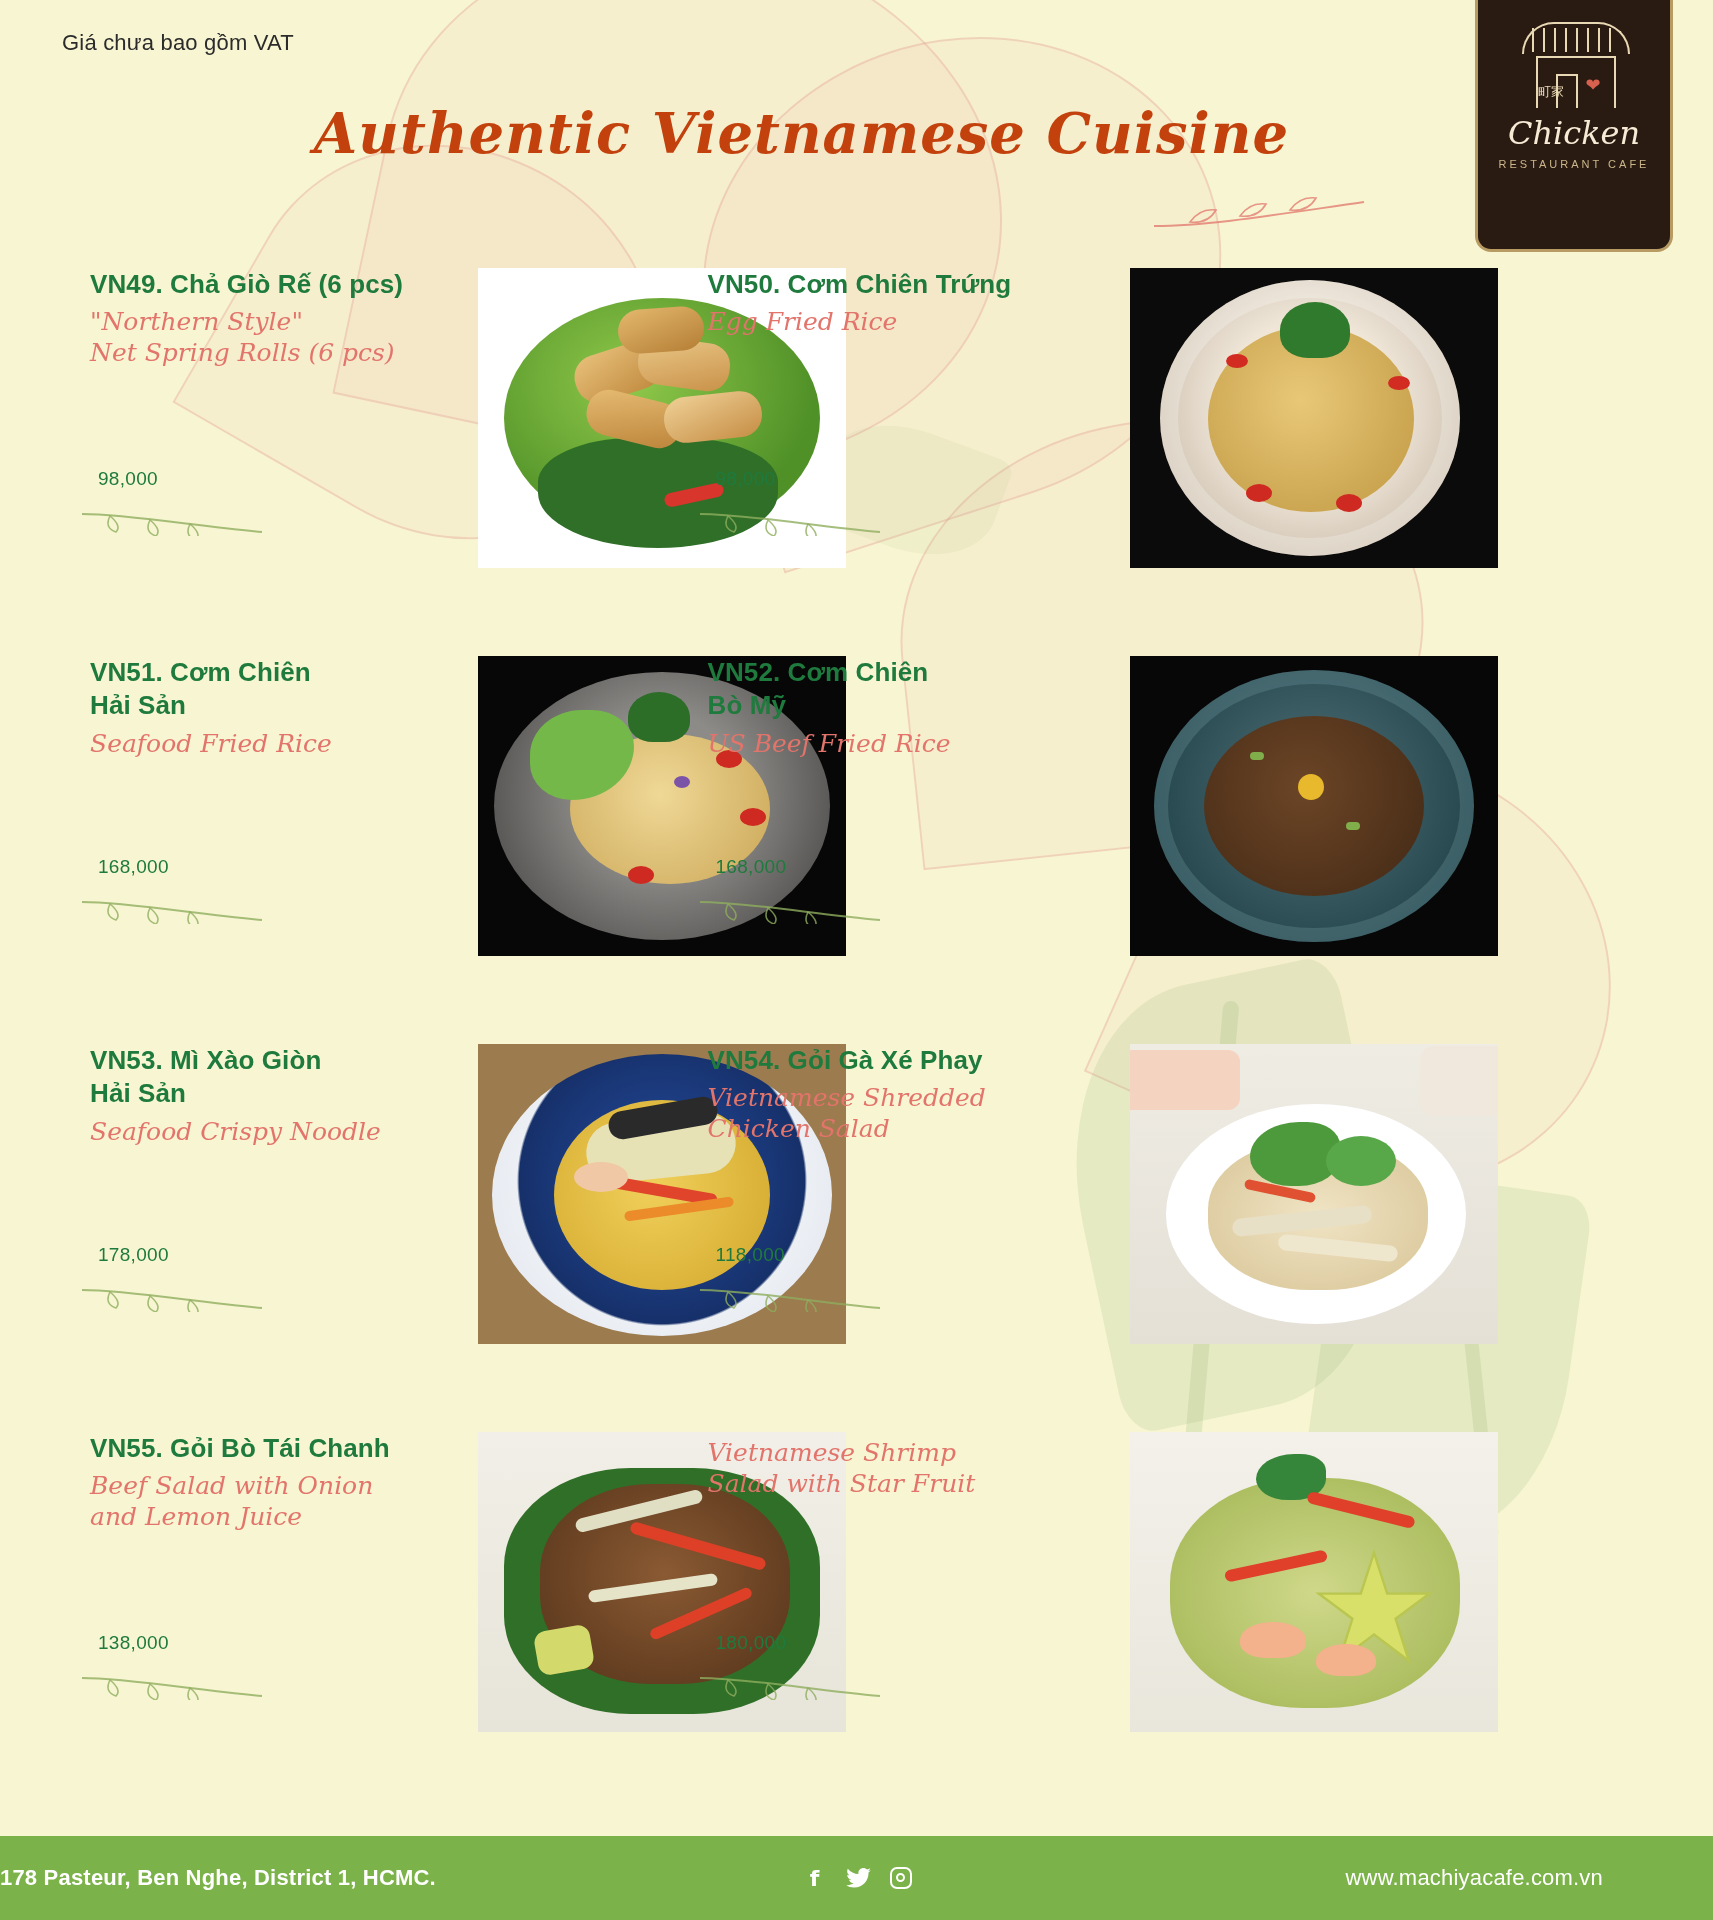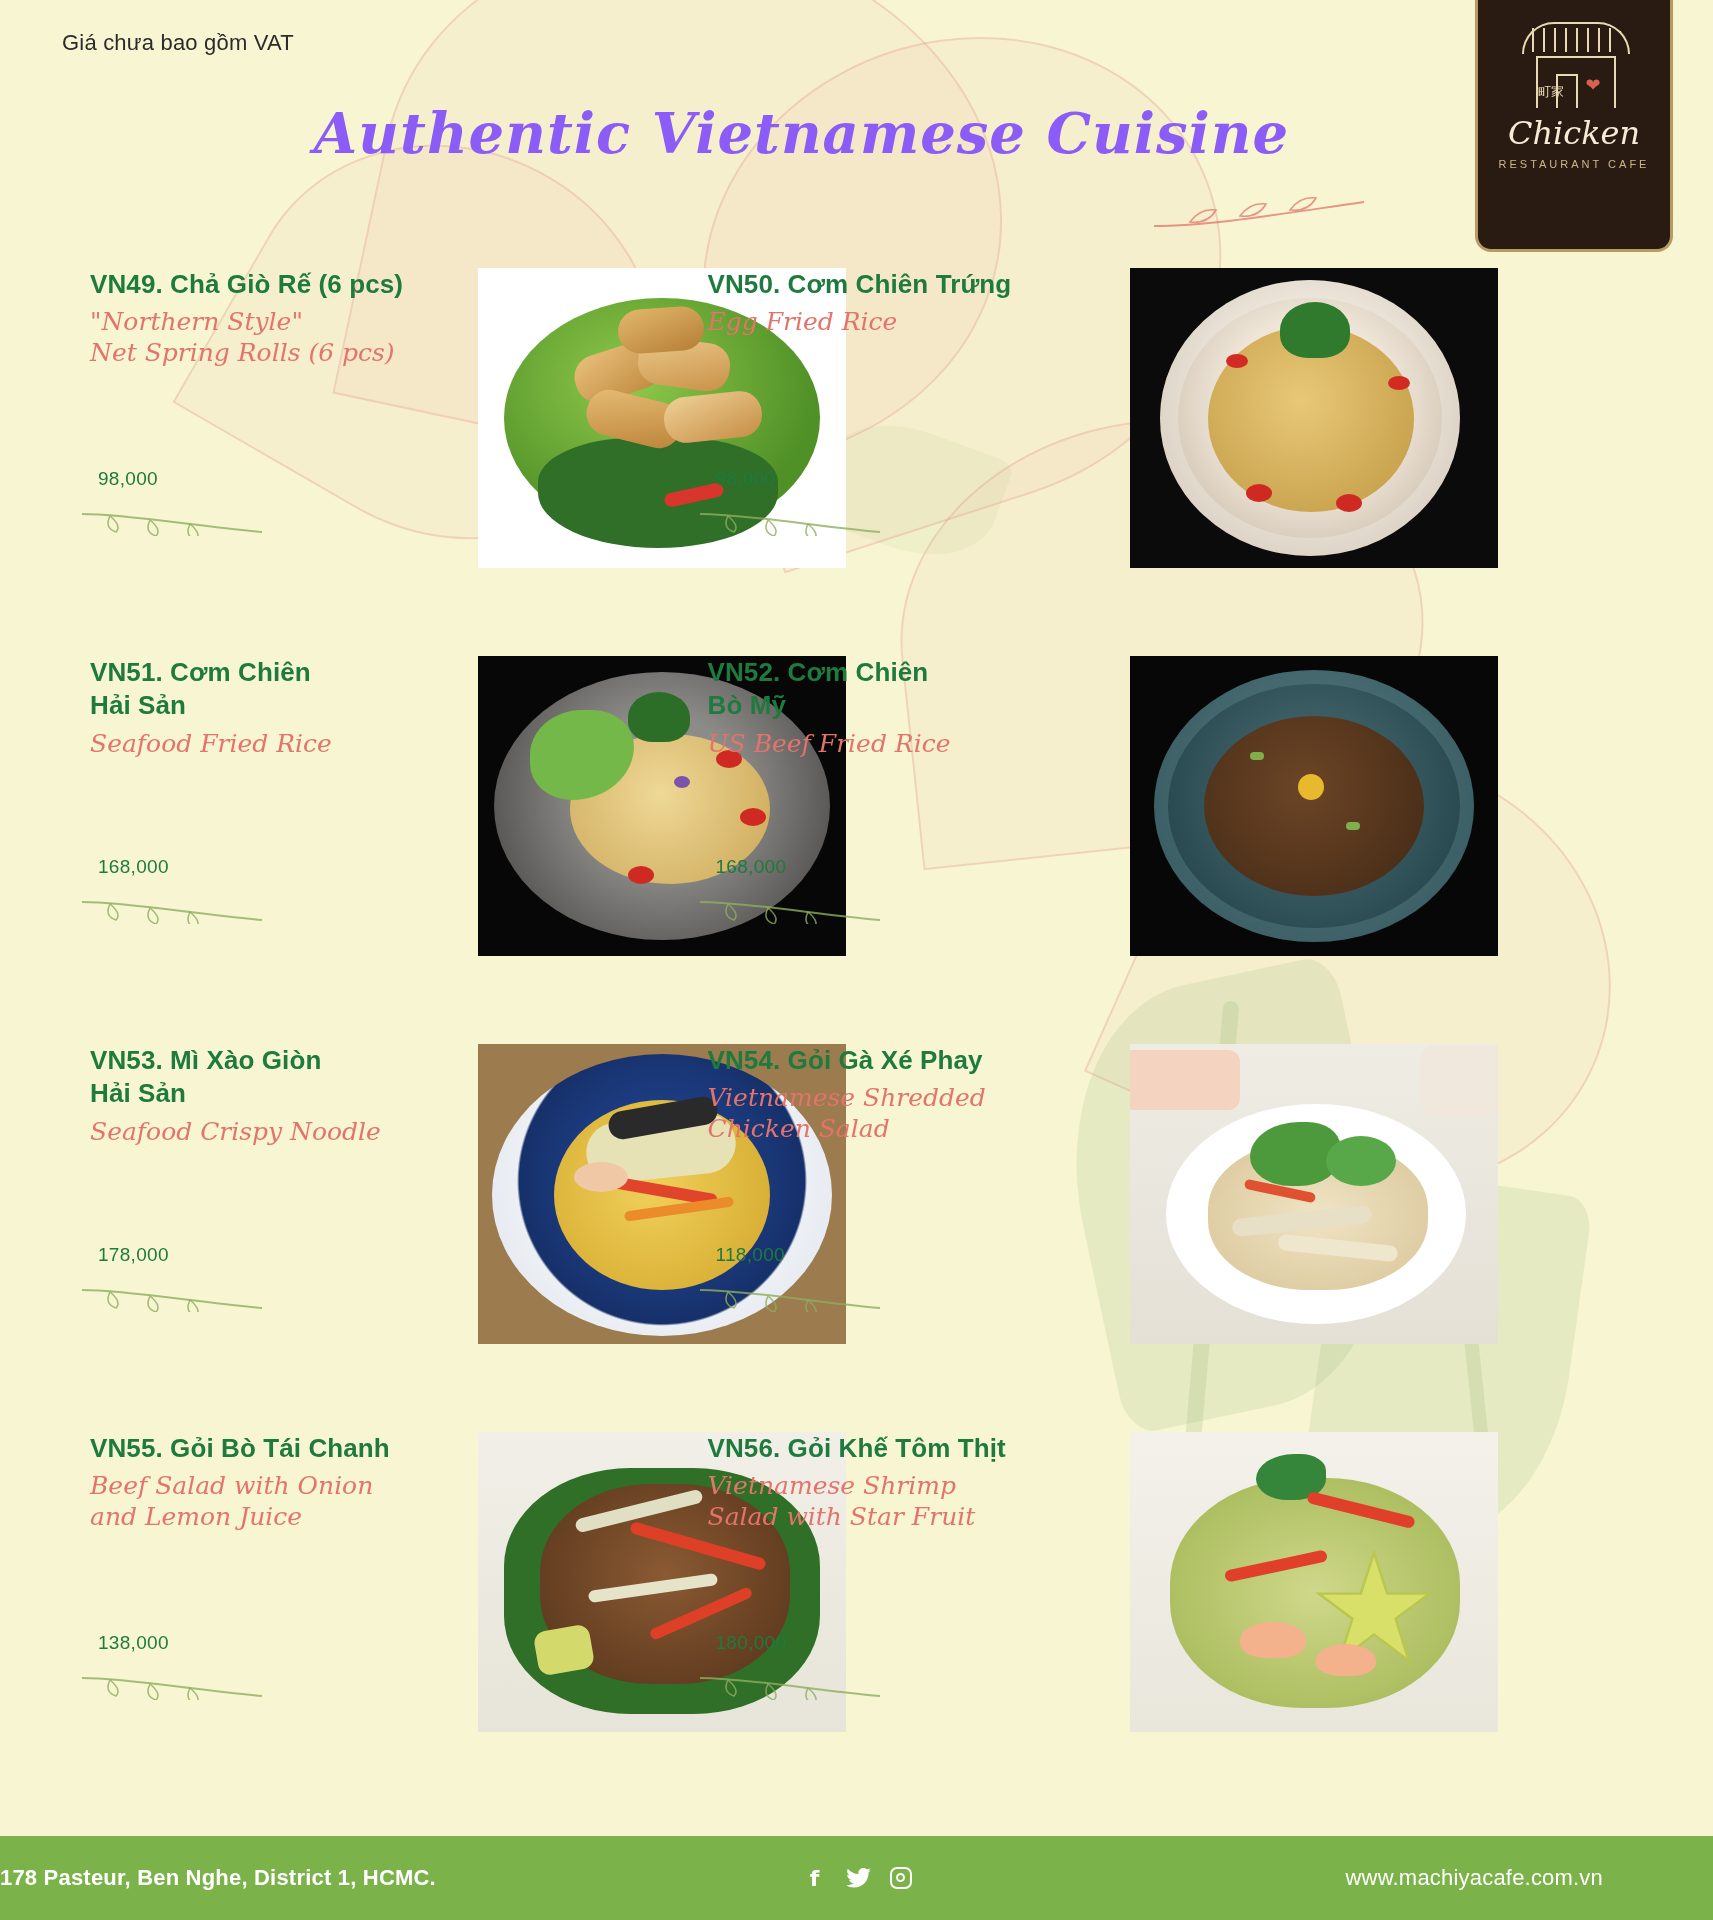--- a/index.html
+++ b/index.html
@@ -51,21 +51,21 @@
   .page-title {
     position: absolute;
     left: 0;
     right: 0;
     top: 100px;
     text-align: center;
     font-family: "DejaVu Serif", serif;
     font-style: italic;
     font-weight: bold;
     font-size: 56px;
-    color: #8b5cf6;
+    color: #c2410c;
     letter-spacing: 1px;
     padding-right: 110px;
   }
   .title-sprig {
     position: absolute;
     left: 1150px;
     top: 196px;
     width: 220px;
     height: 36px;
   }
@@ -502,21 +502,20 @@
         <div class="ph" style="left:96px; top:72px; width:130px; height:14px; border-radius:7px; background:#e0dfc4; transform:rotate(-14deg);"></div>
         <div class="ph" style="left:150px; top:108px; width:140px; height:12px; border-radius:6px; background:#dd4027; transform:rotate(16deg);"></div>
         <div class="ph" style="left:110px; top:150px; width:130px; height:12px; border-radius:6px; background:#e6e4c8; transform:rotate(-8deg);"></div>
         <div class="ph" style="left:168px; top:176px; width:110px; height:11px; border-radius:6px; background:#dd4027; transform:rotate(-24deg);"></div>
         <div class="ph" style="left:58px; top:196px; width:56px; height:44px; border-radius:12px; background:#d3d96a; transform:rotate(-10deg);"></div>
       </div>
     </div>
 
     <div class="menu-item">
       <div class="item-text right">
-        <div class="item-name" style="white-space:pre-line">VN56. Gỏi Khế Tôm Thịt</div>
         <div class="item-desc" style="white-space:pre-line">Vietnamese Shrimp
 Salad with Star Fruit</div>
         <div class="item-price">180,000</div>
         <svg class="item-sprig" viewBox="0 0 190 30">
           <path d="M6 8 C50 8 120 20 186 26" stroke="#8fae5e" stroke-width="2" fill="none" opacity=".8"></path>
           <path d="M34 10 q12 10 6 16 q-12 -4 -6 -16z" fill="none" stroke="#8fae5e" stroke-width="1.6" opacity=".8"></path>
           <path d="M74 14 q12 10 6 16 q-12 -4 -6 -16z" fill="none" stroke="#8fae5e" stroke-width="1.6" opacity=".8"></path>
           <path d="M114 18 q12 10 6 16 q-12 -4 -6 -16z" fill="none" stroke="#8fae5e" stroke-width="1.6" opacity=".8"></path>
         </svg>
       </div>

